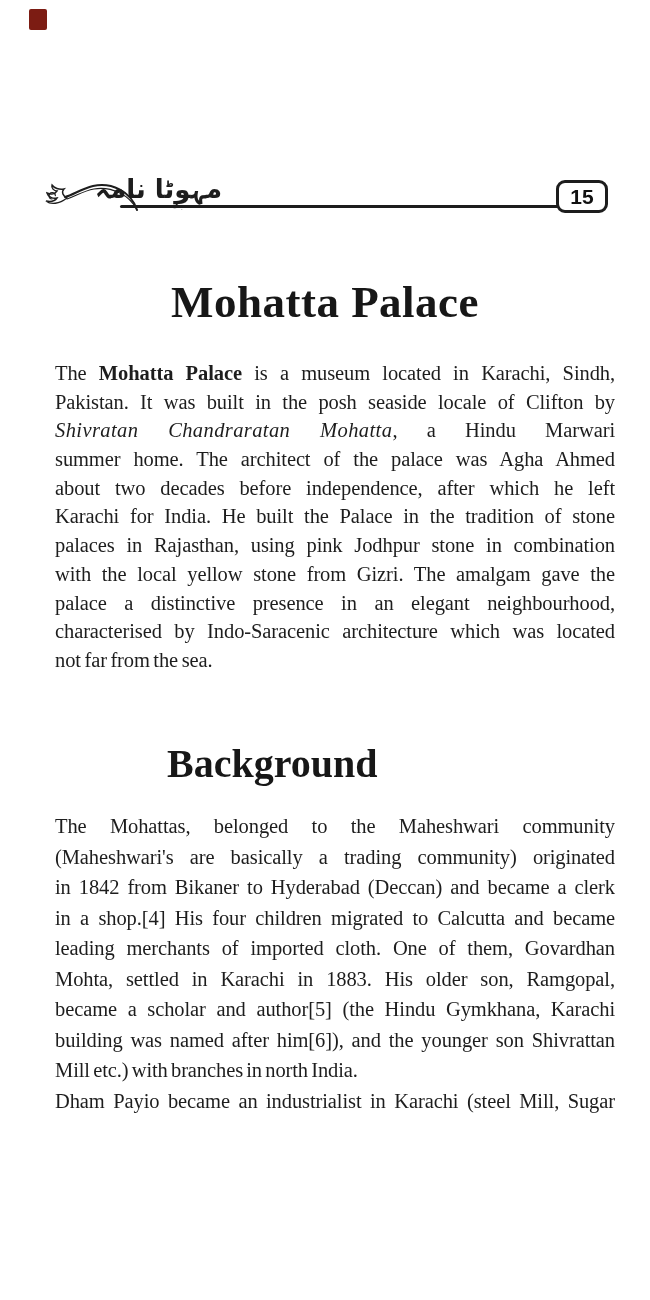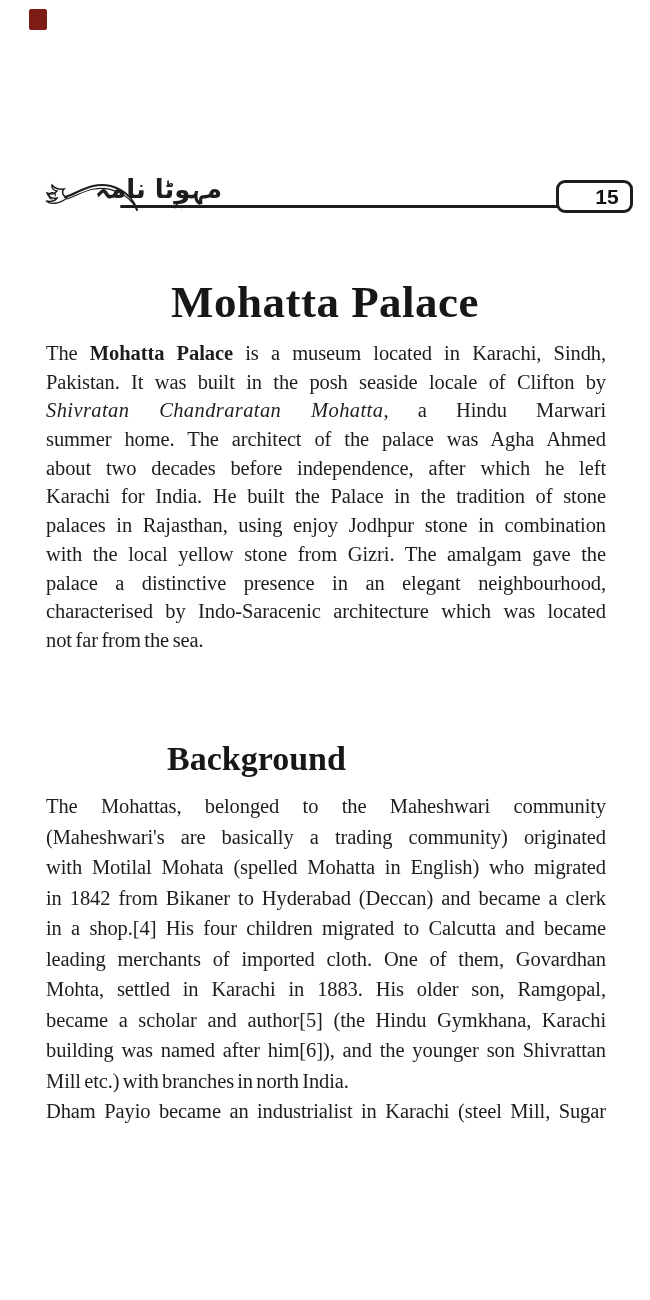--- a/index.html
+++ b/index.html
@@ -51,42 +51,42 @@
   .pagebox {
     position: absolute; left: 556px; top: 180px;
     width: 46px; height: 27px;
     border: 3px solid #1d1d1d;
     border-radius: 9px;
     background: #ffffff;
     display: flex; align-items: center; justify-content: center;
     font-family: "Liberation Sans", sans-serif;
     font-weight: bold; font-size: 21px;
     color: #111111;
-    padding-left: 25px;
   }
 
   h1.title {
     position: absolute; top: 276px; left: 0; width: 650px;
     margin: 0;
     text-align: center;
     font-size: 45px; font-weight: bold;
     letter-spacing: 0.5px;
     color: #171717;
   }
 
   h2.subheading {
     position: absolute; top: 740px; left: 167px;
     margin: 0;
-    font-size: 34px; font-weight: bold;
+    font-size: 40px; font-weight: bold;
     color: #171717;
   }
 
   .para {
-    position: absolute; left: 46px; width: 560px;
+    position: absolute; left: 55px; width: 560px;
     letter-spacing: -0.1px;
+    margin-top: 20px;
   }
   .p1 { top: 339px; font-size: 20.5px; line-height: 28.7px; word-spacing: -1.5px; }
   .p2 { top: 791px; font-size: 20.5px; line-height: 30.55px; word-spacing: -1.8px; }
 
   .jline {
     text-align: justify;
     text-align-last: justify;
     overflow: hidden;
   }
   .p1 .jline { height: 28.7px; }
@@ -120,33 +120,32 @@
 
 <h1 class="title">Mohatta Palace</h1>
 
 <div class="para p1" id="para-intro">
     <div class="jline"><span>The </span><b>Mohatta Palace</b><span> is a museum located in Karachi, Sindh,</span></div>
     <div class="jline"><span>Pakistan. It was built in the posh seaside locale of Clifton by</span></div>
     <div class="jline"><i>Shivratan Chandraratan Mohatta</i><span>, a Hindu Marwari</span></div>
     <div class="jline"><span>summer home. The architect of the palace was Agha Ahmed</span></div>
     <div class="jline"><span>about two decades before independence, after which he left</span></div>
     <div class="jline"><span>Karachi for India. He built the Palace in the tradition of stone</span></div>
-    <div class="jline"><span>palaces in Rajasthan, using enjoy Jodhpur stone in combination</span></div>
+    <div class="jline"><span>palaces in Rajasthan, using pink Jodhpur stone in combination</span></div>
     <div class="jline"><span>with the local yellow stone from Gizri. The amalgam gave the</span></div>
     <div class="jline"><span>palace a distinctive presence in an elegant neighbourhood,</span></div>
     <div class="jline"><span>characterised by Indo-Saracenic architecture which was located</span></div>
     <div class="jline last"><span>not far from the sea.</span></div>
   </div>
 
 <h2 class="subheading">Background</h2>
 
 <div class="para p2" id="para-background">
     <div class="jline"><span>The Mohattas, belonged to the Maheshwari community</span></div>
     <div class="jline"><span>(Maheshwari's are basically a trading community)  originated</span></div>
-    <div class="jline"><span>with Motilal Mohata (spelled Mohatta in English) who migrated</span></div>
     <div class="jline"><span>in 1842 from Bikaner to Hyderabad (Deccan) and became a clerk</span></div>
     <div class="jline"><span>in a shop.[4] His four children migrated to Calcutta and became</span></div>
     <div class="jline"><span>leading merchants of imported cloth. One of them, Govardhan</span></div>
     <div class="jline"><span>Mohta, settled in Karachi in 1883. His older son, Ramgopal,</span></div>
     <div class="jline"><span>became a scholar and author[5] (the Hindu Gymkhana, Karachi</span></div>
     <div class="jline"><span>building was named after him[6]), and the younger son Shivrattan</span></div>
     <div class="jline last"><span>Mill etc.) with branches in north India.</span></div>
     <div class="jline"><span>Dham Payio became an industrialist in Karachi (steel Mill, Sugar</span></div>
   </div>
 

